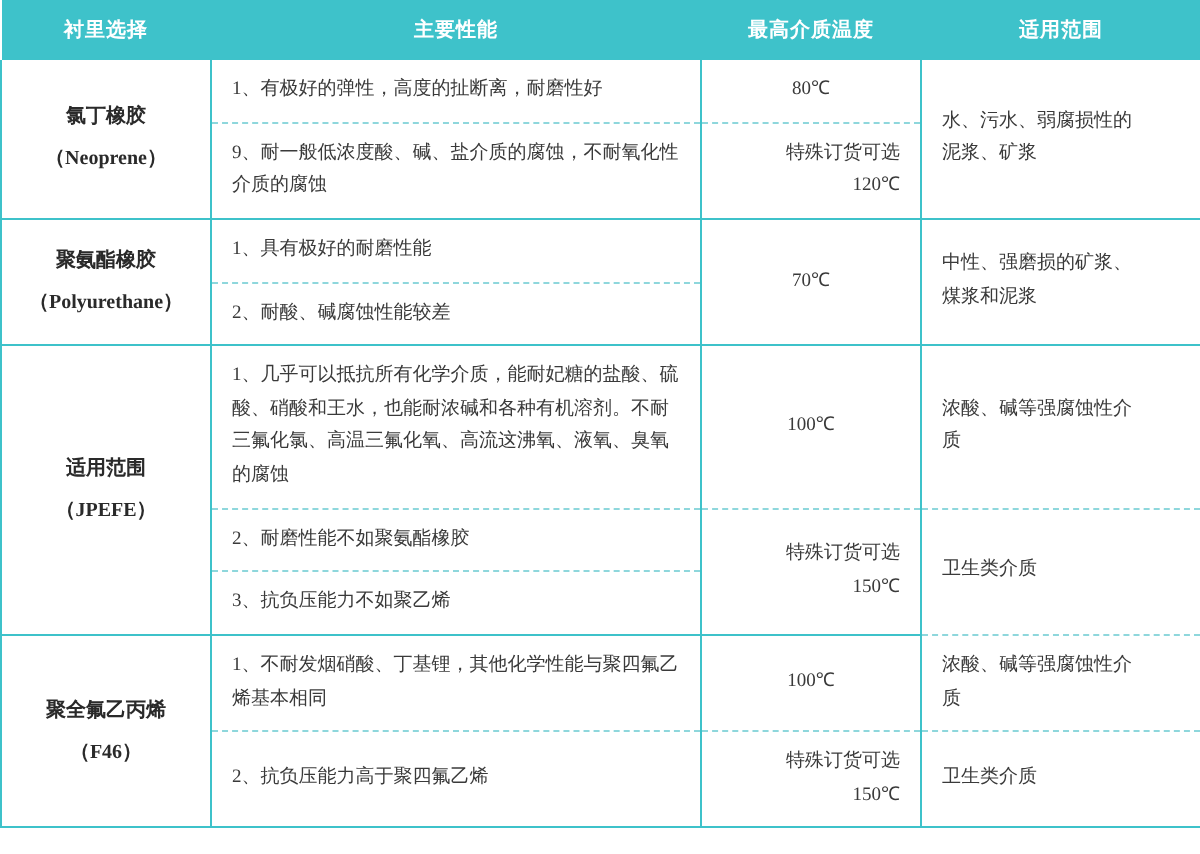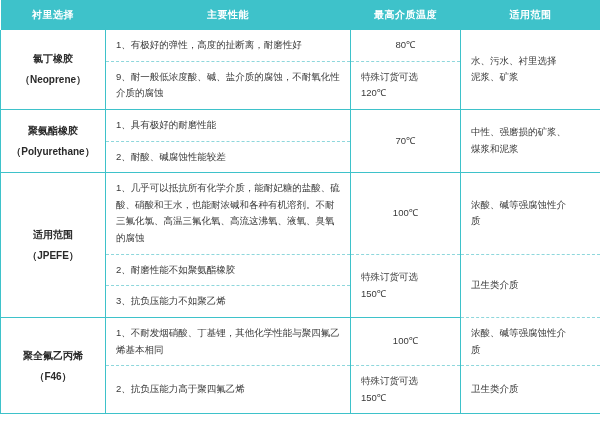--- a/index.html
+++ b/index.html
@@ -45,40 +45,41 @@
   thead th.first { text-align: center; }
 
   td {
     border-left: 1px solid #3ec2ca;
     border-right: 1px solid #3ec2ca;
     border-bottom: 1px solid #3ec2ca;
     padding: 7px 10px;
     vertical-align: middle;
     line-height: 1.75;
     color: #3a3a3a;
+    font-family: Liberation Serif, serif;
   }
   td.name {
     text-align: center;
     font-weight: bold;
     color: #2a2a2a;
     font-size: 10px;
     line-height: 2.1;
   }
   td.center {
     text-align: center;
   }
   td.dashed-bottom {
     border-bottom: 1px dashed #8ed7dc;
   }
   .sub {
     display: block;
   }
   .temp-line {
     display: block;
-    text-align: left;
+    text-align: right;
   }
 
   
   table.spec {
     border-top: none;
   }
   tbody tr:last-child td {
     border-bottom: 1px solid #3ec2ca;
   }
 </style>
@@ -104,21 +105,21 @@
     <tbody>
 
       <tr>
         <td class="name" rowspan="2">
           <span class="sub">氯丁橡胶</span>
           <span class="sub">（Neoprene）</span>
         </td>
         <td class="dashed-bottom">1、有极好的弹性，高度的扯断离，耐磨性好</td>
         <td class="center dashed-bottom">80℃</td>
         <td rowspan="2">
-          <span class="sub">水、污水、衬里选择</span>
+          <span class="sub">水、污水、弱腐损性的</span>
           <span class="sub">泥浆、矿浆</span>
         </td>
       </tr>
       <tr>
         <td>9、耐一般低浓度酸、碱、盐介质的腐蚀，不耐氧化性介质的腐蚀</td>
         <td class="center">
           <span class="temp-line">特殊订货可选</span>
           <span class="temp-line">120℃</span>
         </td>
       </tr>

